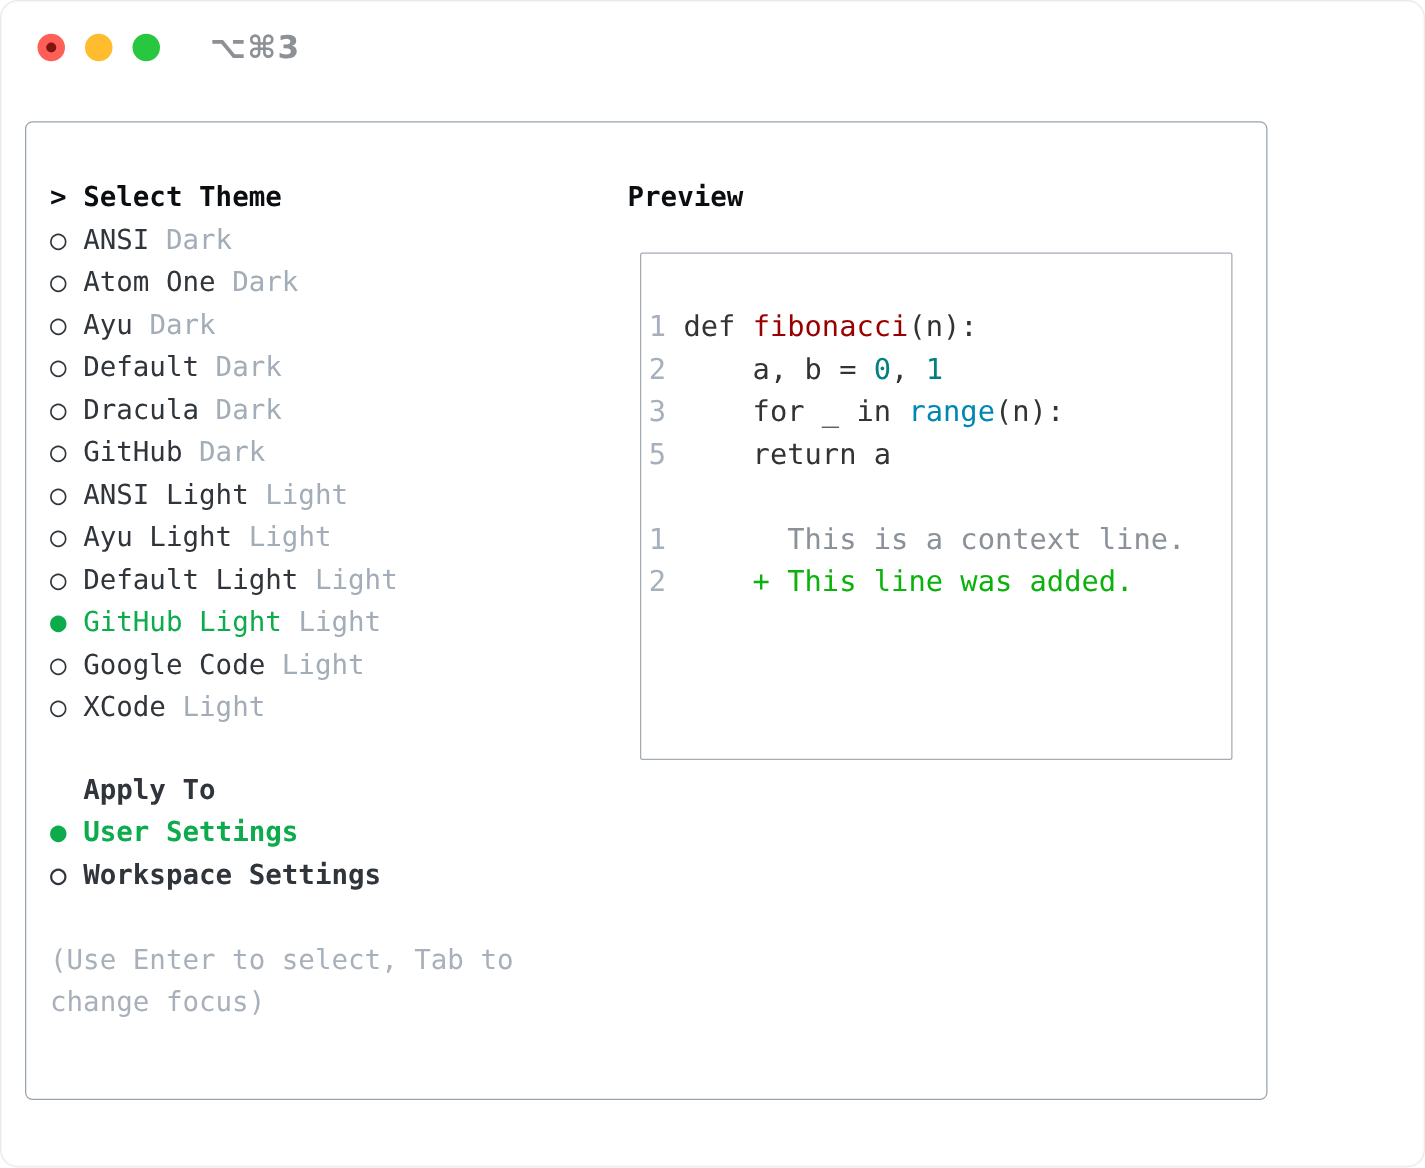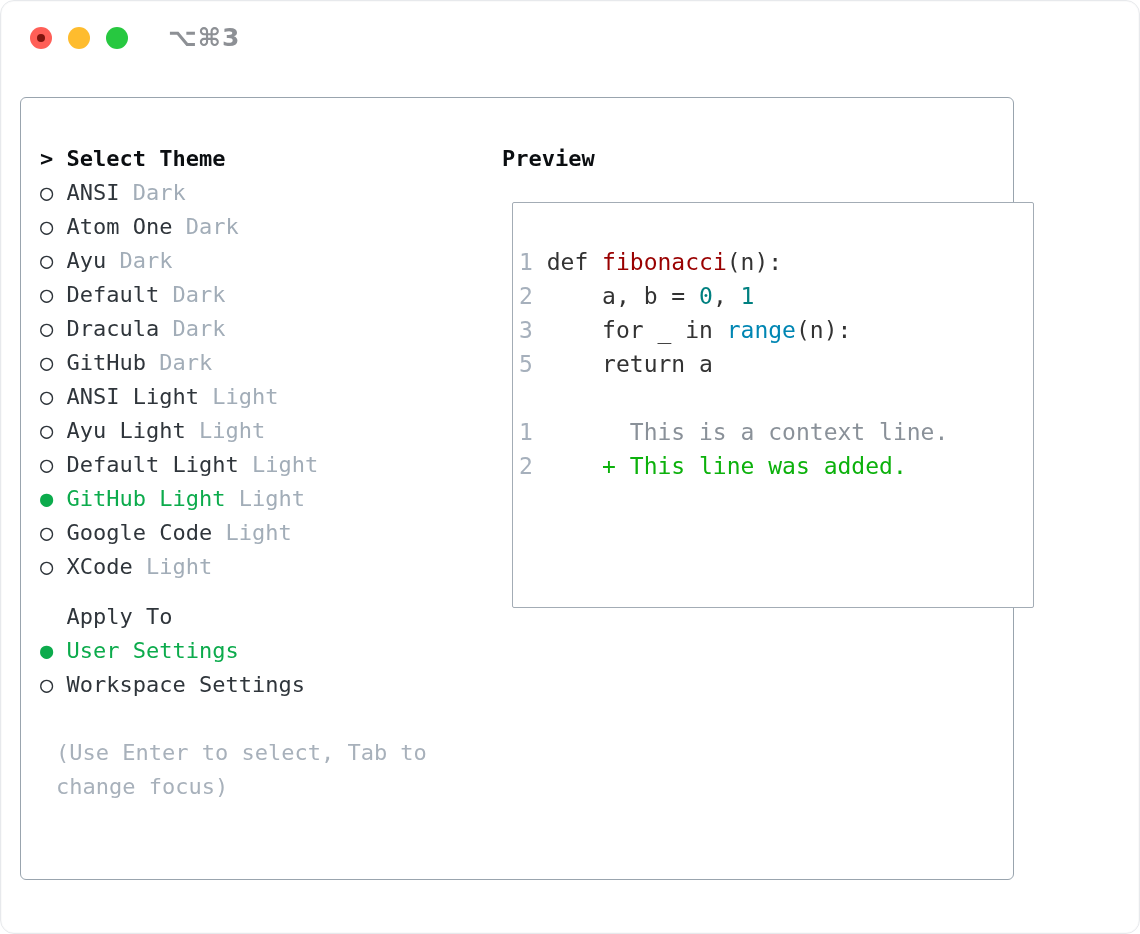--- a/index.html
+++ b/index.html
@@ -25,26 +25,26 @@
   .panel { position:absolute; left:19px; top:96px; width:994px; height:783px;
     border:1.5px solid var(--panel-border); border-radius:6px; background:#fff; }
   .row { height:34px; line-height:34px; white-space:pre; font-size:22px; color:var(--text); }
   .left-col { position:absolute; left:19px; top:44px; }
   .hdr { font-weight:bold; color:var(--header); }
   .prompt { font-weight:bold; color:var(--header); }
   .sfx { color:var(--muted); }
   .sel { color:var(--selection-green); }
   .marker { color:var(--text); }
   .marker.sel { color:var(--selection-green); }
-  .apply-block { margin-top:16px; }
-  .hint-block { margin-top:34px;margin-left:16px; }
+  .apply-block { margin-top:32px;font-weight:bold; }
+  .hint-block { margin-top:34px; }
   .hint { color:var(--hint); }
   
   .preview-title { position:absolute; left:481px; top:44px; }
-  .preview-box { position:absolute; left:491px; top:104px; width:522px; height:406px;
+  .preview-box { position:absolute; left:491px; top:104px; width:474px; height:406px;
     border:1.5px solid var(--box-border); border-radius:2px; background:#fff;
     padding:42px 0 0 6px; overflow:hidden; }
   .pline { height:34px; line-height:34px; white-space:pre; font-size:23px; }
   .ln  { color:var(--line-number); }
   .tx  { color:var(--code-text); }
   .fn  { color:var(--function-red); }
   .num { color:var(--number-teal); }
   .bi  { color:var(--builtin-blue); }
   .ctx { color:var(--context-gray); }
   .del { color:var(--deleted-red); }

